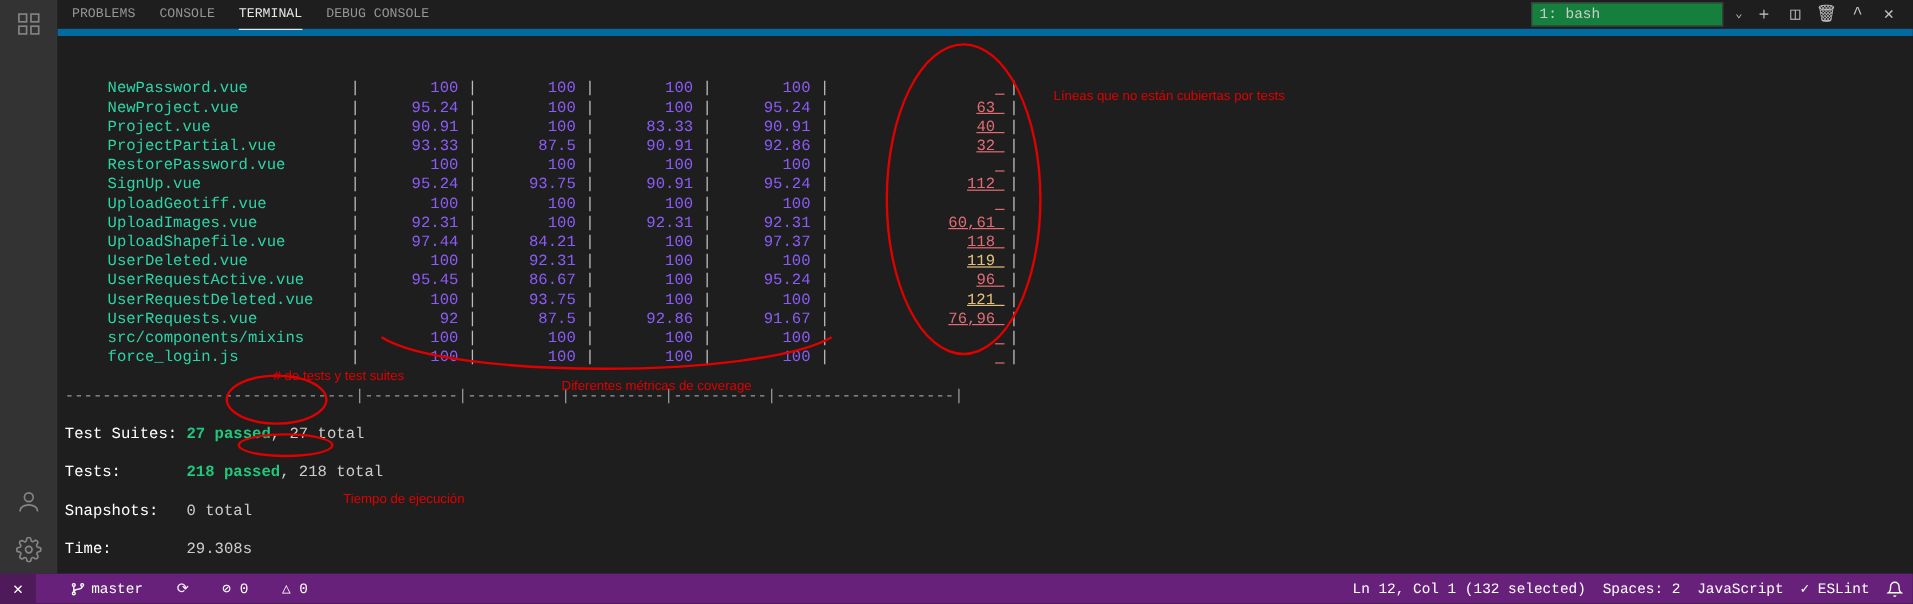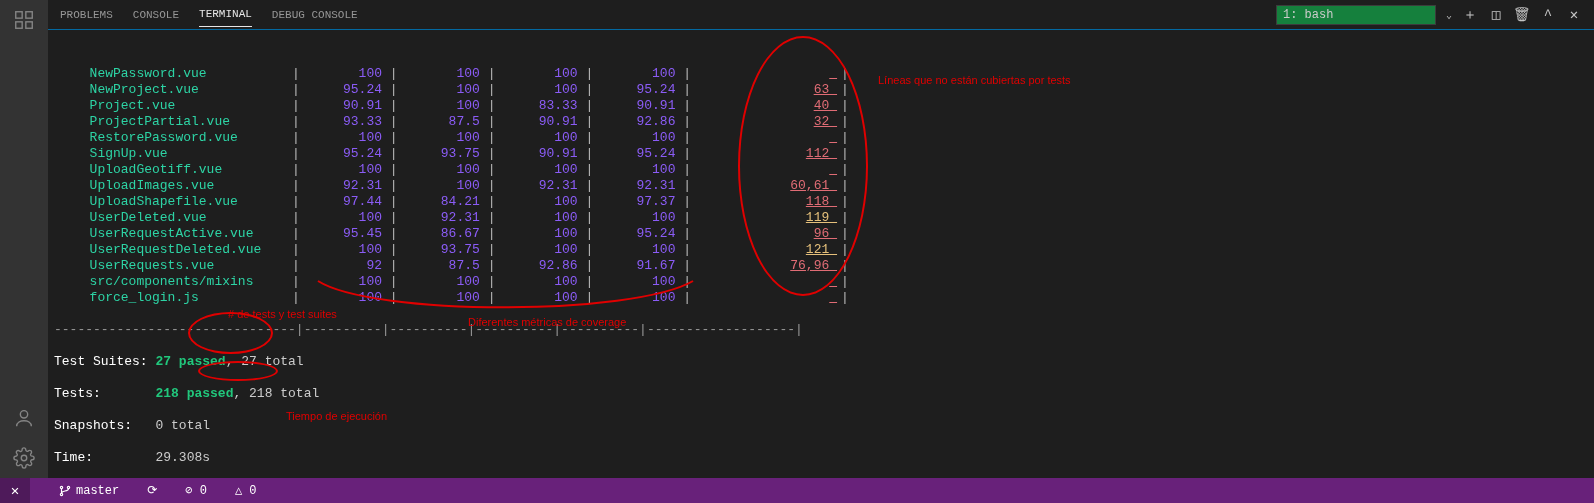--- a/index.html
+++ b/index.html
@@ -39,21 +39,21 @@
     flex-direction: column;
   }
   .panel-tabs {
     height: 30px;
     display: flex;
     align-items: center;
     padding: 0 12px;
     gap: 20px;
     font-size: 11px;
     color: #969696;
-    border-bottom: 1px solid #0369a1;
+    border-bottom: 6px solid #0369a1;
   }
   .panel-tab { cursor: pointer; padding: 6px 0;}
   .panel-tab.active { color: #e7e7e7; border-bottom: 1px solid #e7e7e7; }
   .panel-actions { margin-left: auto; display:flex; align-items:center; gap:10px; color:#c5c5c5;}
   .term-dropdown { background:#15803d; color:#ccc; border:1px solid #3c3c3c; font-size:12px; padding:2px 20px 2px 6px; width:160px; position:relative;}
   .chev-down { font-size:10px; }
   .action-icon { width:16px; height:16px; display:inline-flex; align-items:center; justify-content:center; cursor:pointer; font-size:14px;}
 
   .terminal-body {
     flex: 1;
@@ -187,13 +187,25 @@
           <circle cx="6" cy="18" r="2"></circle>
           <circle cx="18" cy="6" r="2"></circle>
           <path d="M6 8v8M18 8c0 6-12 2-12 8"></path>
         </svg>
         <span>master</span>
       </div>
     <div class="sb-item">⟳</div>
     <div class="sb-item">⊘ 0</div>
     <div class="sb-item">△ 0</div>
   </div>
+  <div class="right-items">
+    <div class="sb-item">Ln 12, Col 1 (132 selected)</div>
+    <div class="sb-item">Spaces: 2</div>
+    <div class="sb-item">JavaScript</div>
+    <div class="sb-item">✓ ESLint</div>
+    <div class="sb-item">
+        <svg width="14" height="14" viewBox="0 0 24 24" fill="none" stroke="#fff" stroke-width="2">
+          <path d="M18 8a6 6 0 0 0-12 0c0 7-3 9-3 9h18s-3-2-3-9"></path>
+          <path d="M13.73 21a2 2 0 0 1-3.46 0"></path>
+        </svg>
+      </div>
+  </div>
 </div>
 
 </body></html>

